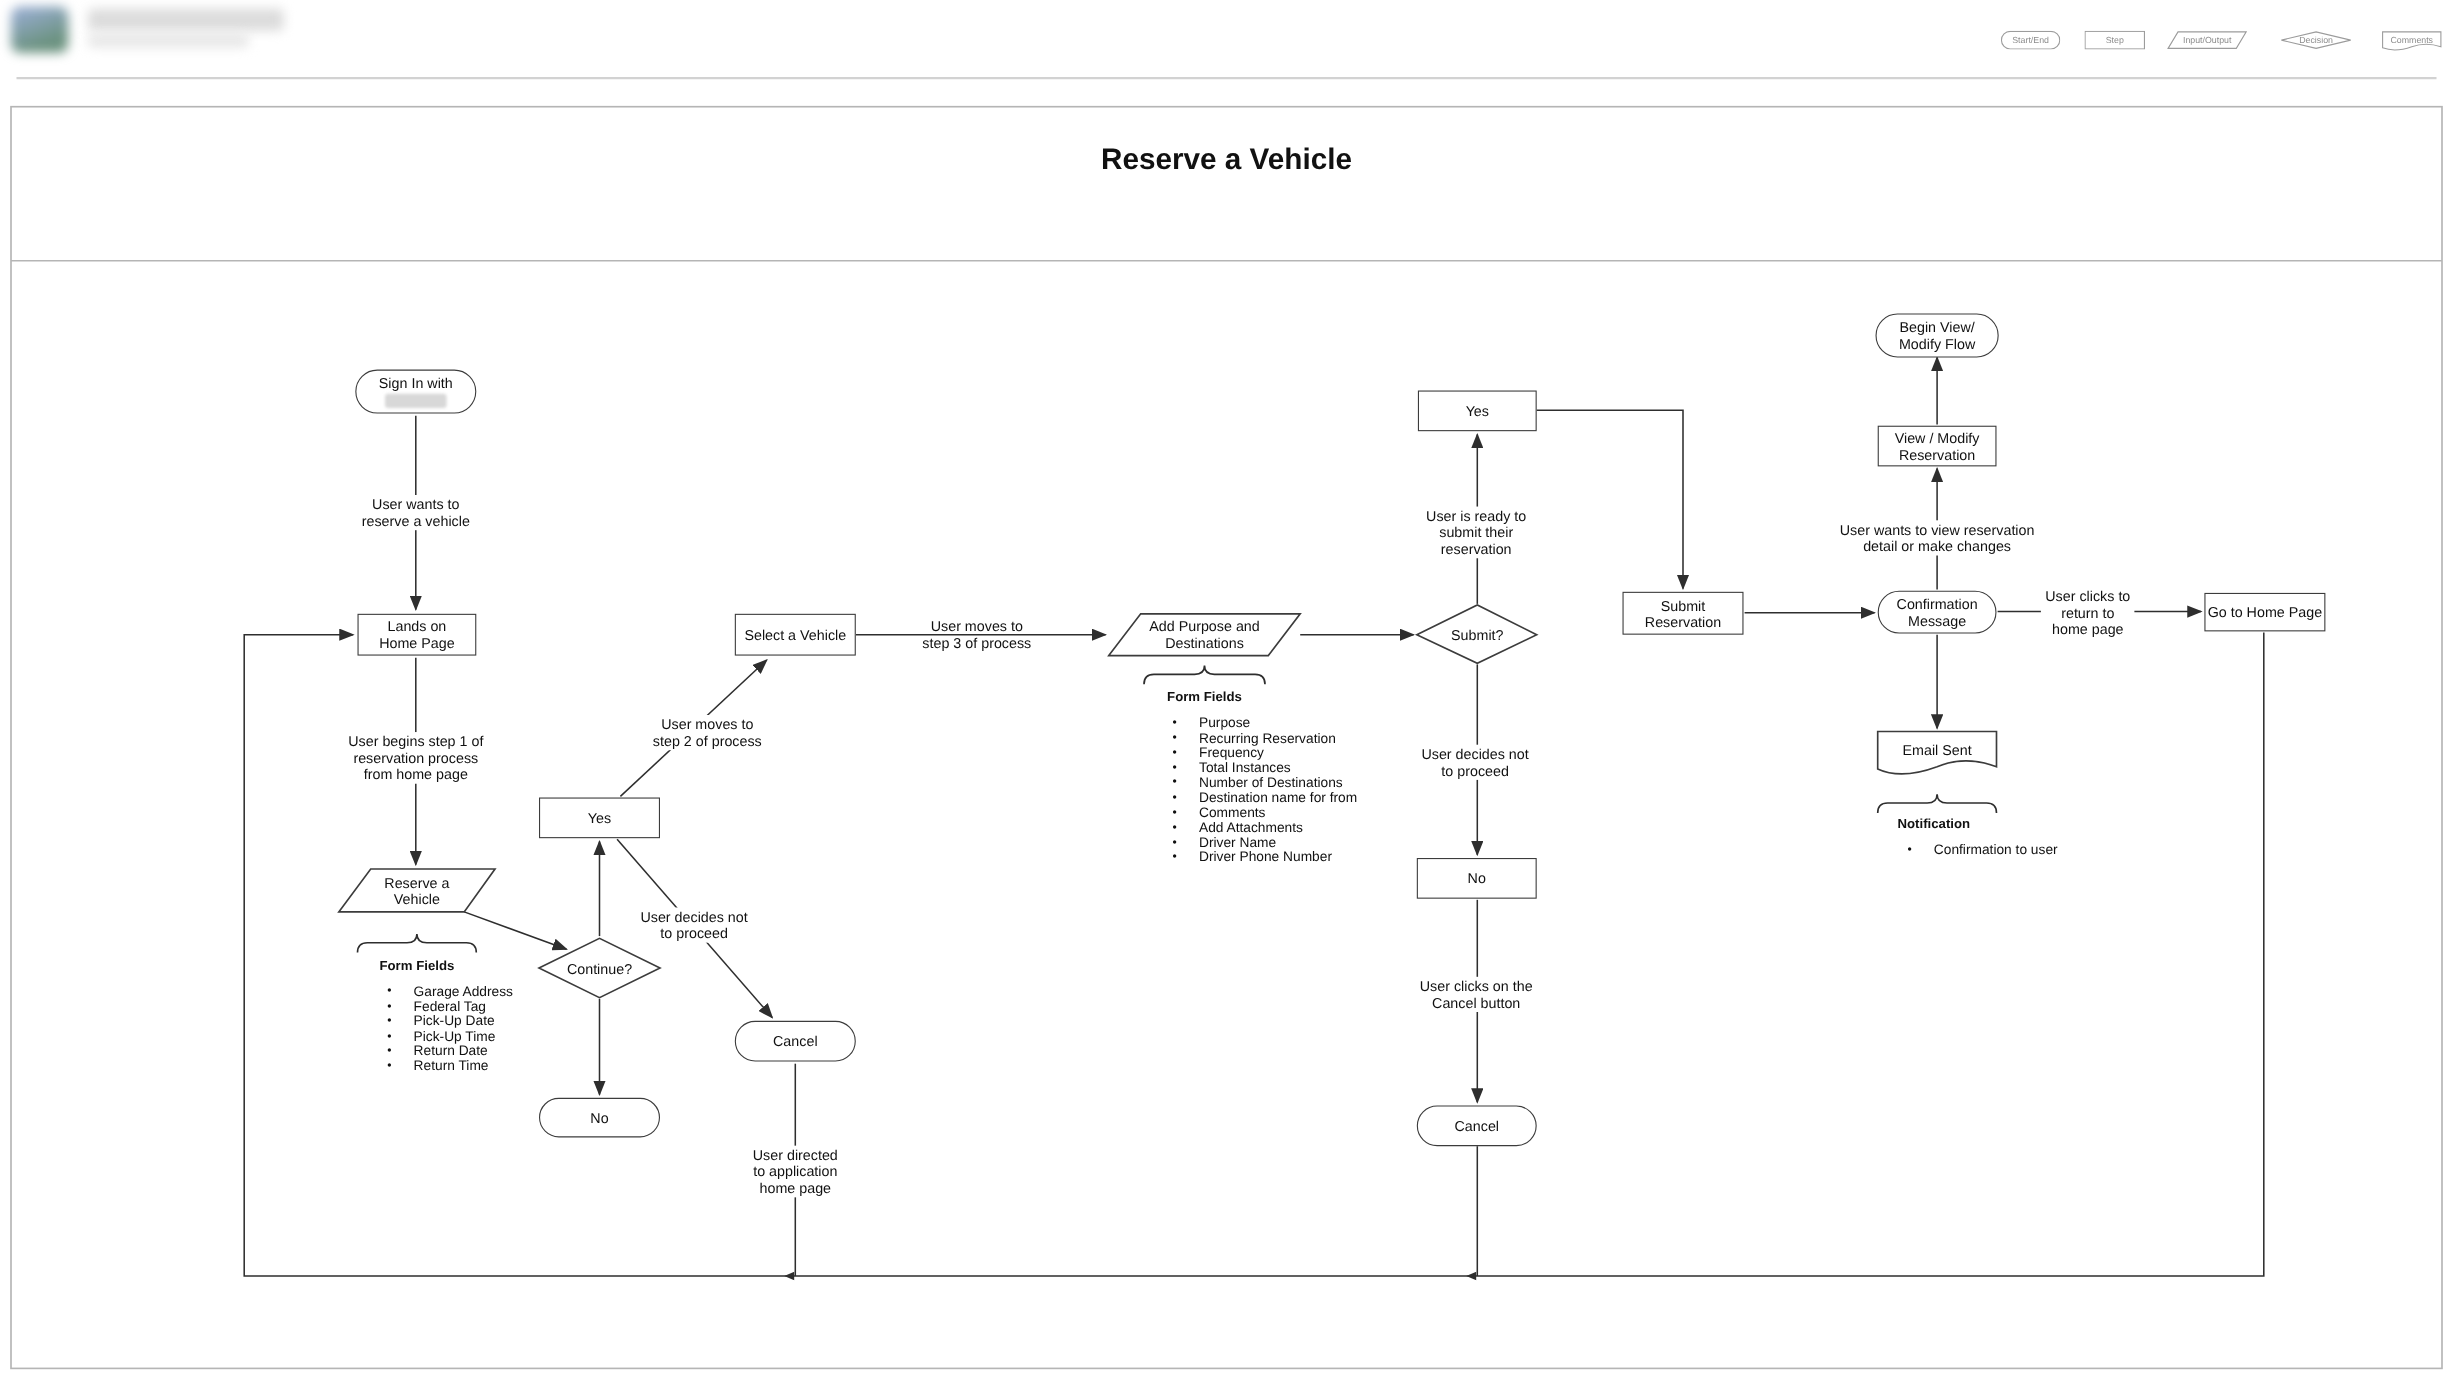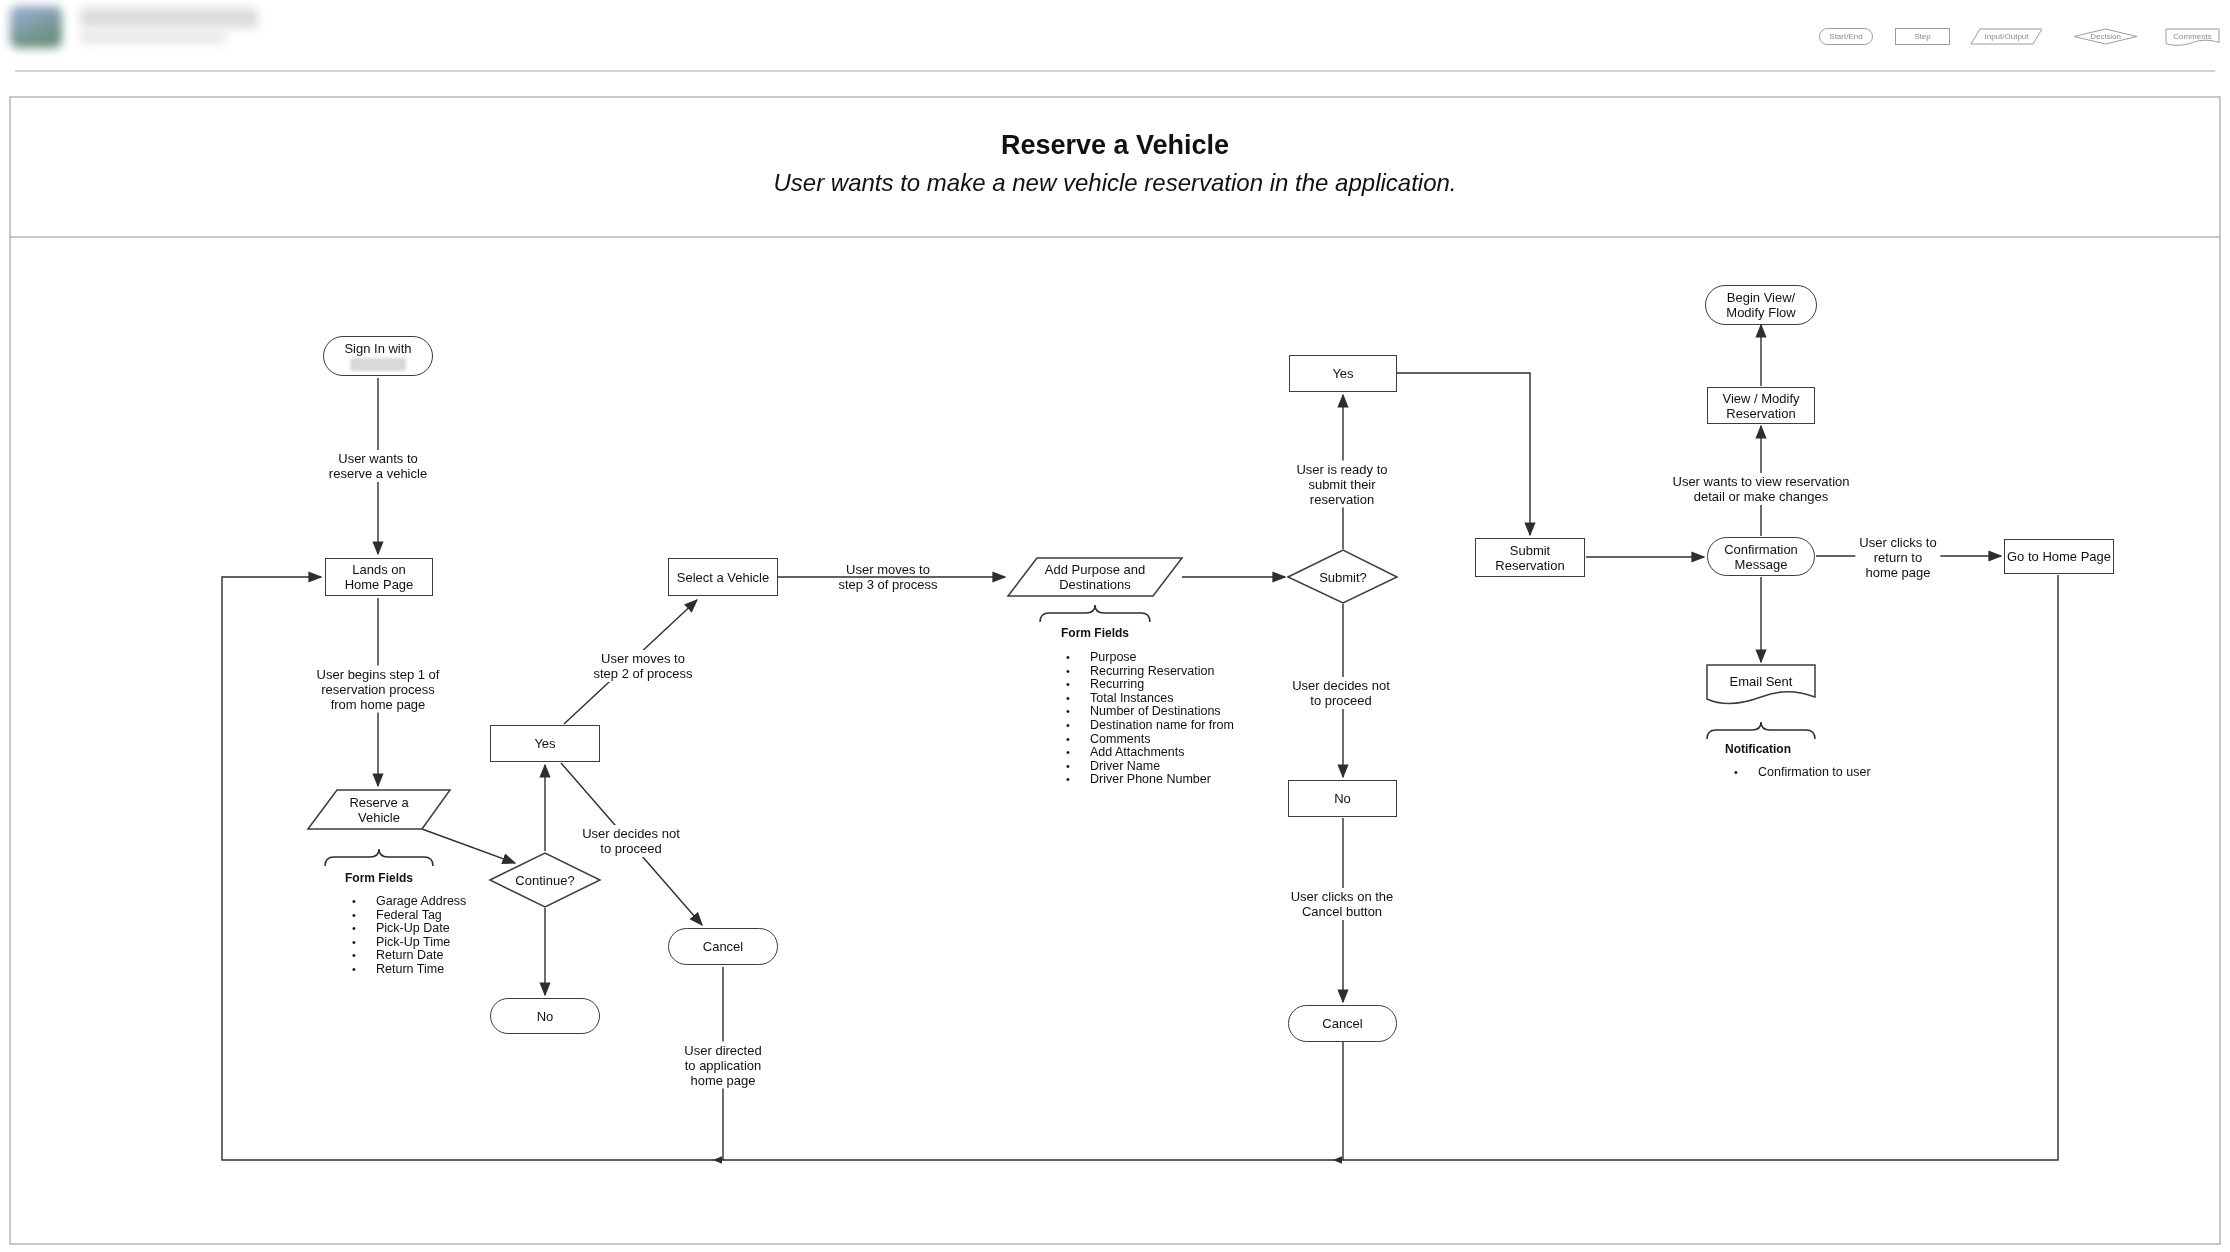--- a/index.html
+++ b/index.html
@@ -126,21 +126,20 @@
     </g>
 
     <g stroke="#2e2e2e" stroke-width="1.5" fill="none">
       <path d="M325,866 Q325,857 334,857 L370,857 Q379,857 379,849 Q379,857 388,857 L424,857 Q433,857 433,866"></path>
       <path d="M1040,622 Q1040,613 1049,613 L1086,613 Q1095,613 1095,605 Q1095,613 1104,613 L1141,613 Q1150,613 1150,622"></path>
       <path d="M1707,739 Q1707,730 1716,730 L1752,730 Q1761,730 1761,722 Q1761,730 1770,730 L1806,730 Q1815,730 1815,739"></path>
     </g>
   </svg>
 
   <div class="hTitle" style="top:130px">Reserve a Vehicle</div>
-  <div class="hSub" style="top:169px">User wants to make a new vehicle reservation in the application.</div>
 
   <div class="n stadium" style="left:323px;top:336px;width:110px;height:40px">
     <span>Sign In with</span>
     <span class="chip"></span>
   </div>
   <div class="n" style="left:325px;top:558px;width:108px;height:38px">Lands on
 Home Page</div>
   <div class="n ghost" style="left:319px;top:790px;width:120px;height:39px">Reserve a
 Vehicle</div>
   <div class="n" style="left:490px;top:725px;width:110px;height:37px">Yes</div>
@@ -225,21 +224,21 @@
     <div class="row">
         <span class="dot">•</span>
         <span class="txt">Purpose</span>
       </div>
     <div class="row">
         <span class="dot">•</span>
         <span class="txt">Recurring Reservation</span>
       </div>
     <div class="row">
         <span class="dot">•</span>
-        <span class="txt">Recurring</span>
+        <span class="txt">Frequency</span>
       </div>
     <div class="row">
         <span class="dot">•</span>
         <span class="txt">Total Instances</span>
       </div>
     <div class="row">
         <span class="dot">•</span>
         <span class="txt">Number of Destinations</span>
       </div>
     <div class="row">

